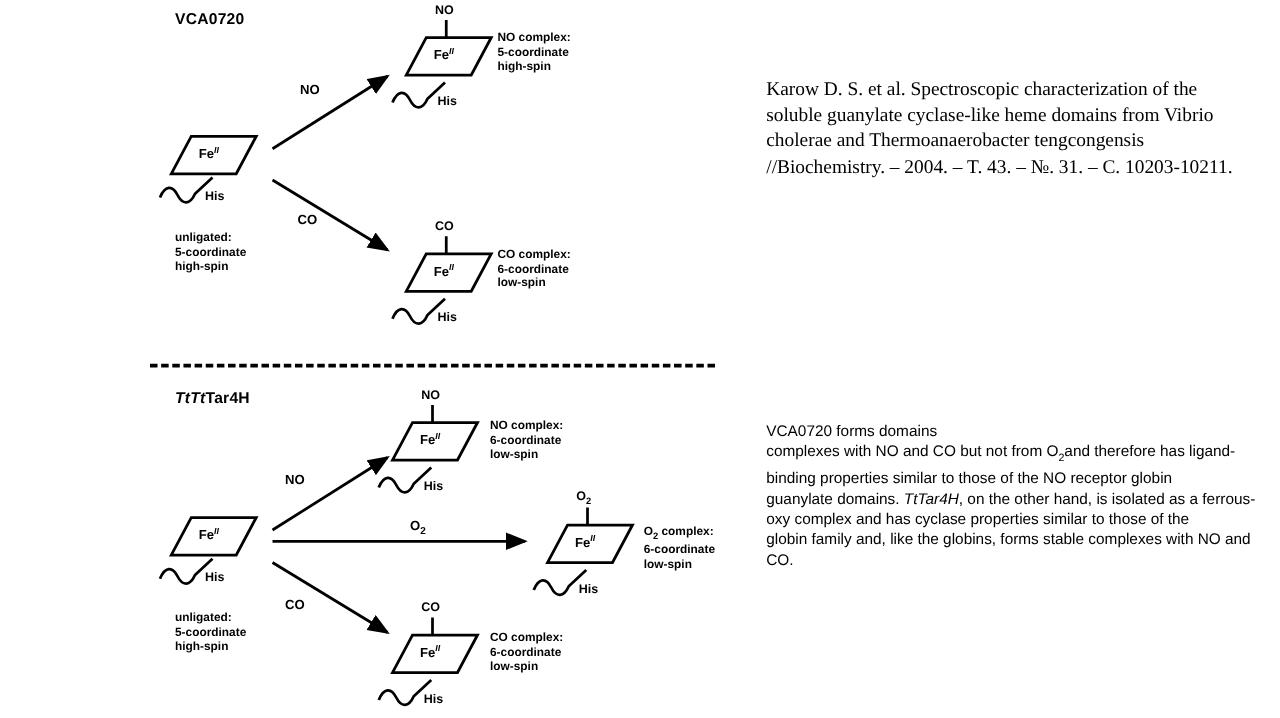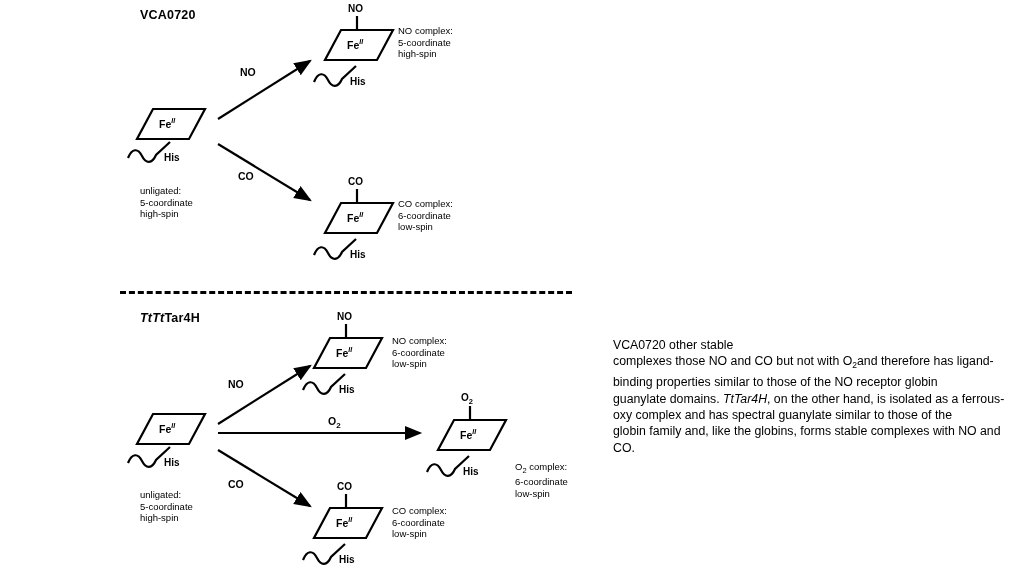--- a/index.html
+++ b/index.html
@@ -15,21 +15,21 @@
 
   
   .abs{position:absolute;}
 
   
   .panel-title{
     font-size:12.5px;font-weight:bold;letter-spacing:.2px;
   }
   .panel-title i{font-style:italic;margin-top:48px;}
   .small{
-    font-size:9.5px;line-height:11.5px;font-weight:normal;
+    font-size:9.5px;line-height:11.5px;font-weight:bold;
   }
   .tiny-label{
     font-size:10px;font-weight:bold;
   }
   .lig-label{
     font-size:10.5px;font-weight:bold;
   }
 
   
   .reference{
@@ -208,21 +208,21 @@
   <div class="heme" style="left:438px;top:418px;">
     <svg width="70" height="40" viewBox="0 0 70 40">
       <polygon points="16,2 68,2 52,32 0,32" fill="#ffffff" stroke="#000" stroke-width="2.2"></polygon>
     </svg>
     <span class="fe"><span>Fe</span><sup>II</sup></span>
   </div>
   <svg class="line" style="left:425px;top:450px;" width="60" height="28">
     <path d="M2,22 C6,12 12,12 16,20 C20,28 26,28 30,19 L44,6" fill="none" stroke="#000" stroke-width="2.2"></path>
   </svg>
   <div class="his abs" style="left:463px;top:466px;">His</div>
-  <div class="abs small" style="left:515px;top:420px;margin-top:41px;">
+  <div class="abs small" style="left:515px;top:420px;">
     <div>O<sub style="font-size:7.5px;">2</sub> complex:</div>
     <div>6-coordinate</div>
     <div>low-spin</div>
   </div>
 
   <svg class="line" style="left:214px;top:446px;" width="110" height="70">
     <line x1="4" y1="4" x2="96" y2="60" stroke="#000" stroke-width="2.2" marker-end="url(#ah)"></line>
   </svg>
   <div class="abs lig-label" style="left:228px;top:478px;">CO</div>
 
@@ -239,21 +239,22 @@
   <svg class="line" style="left:301px;top:538px;" width="60" height="28">
     <path d="M2,22 C6,12 12,12 16,20 C20,28 26,28 30,19 L44,6" fill="none" stroke="#000" stroke-width="2.2"></path>
   </svg>
   <div class="his abs" style="left:339px;top:554px;">His</div>
   <div class="abs small" style="left:392px;top:505px;">
     <div>CO complex:</div>
     <div>6-coordinate</div>
     <div>low-spin</div>
   </div>
 
+  <div class="reference">Karow D. S. et al. Spectroscopic characterization of the soluble guanylate cyclase-like heme domains from Vibrio cholerae and Thermoanaerobacter tengcongensis //Biochemistry. – 2004. – T. 43. – №. 31. – C. 10203-10211.</div>
 
   <div class="description">
-    <span>VCA0720 other stable</span><br>
-    <span>complexes those NO and CO but not with O</span><sub>2</sub><span>and therefore has ligand-binding properties similar to those of the NO receptor globin</span><br>
-    <span>guanylate domains. </span><i>TtTar4H</i><span>, on the other hand, is isolated as a ferrous-oxy complex and has spectral guanylate similar to those of the</span><br>
+    <span>VCA0720 forms domains</span><br>
+    <span>complexes with NO and CO but not from O</span><sub>2</sub><span>and therefore has ligand-binding properties similar to those of the NO receptor globin</span><br>
+    <span>guanylate domains. </span><i>TtTar4H</i><span>, on the other hand, is isolated as a ferrous-oxy complex and has cyclase properties similar to those of the</span><br>
     <span>globin family and, like the globins, forms stable complexes with NO and CO.</span>
   </div>
 
 </div>
 
 </body></html>

